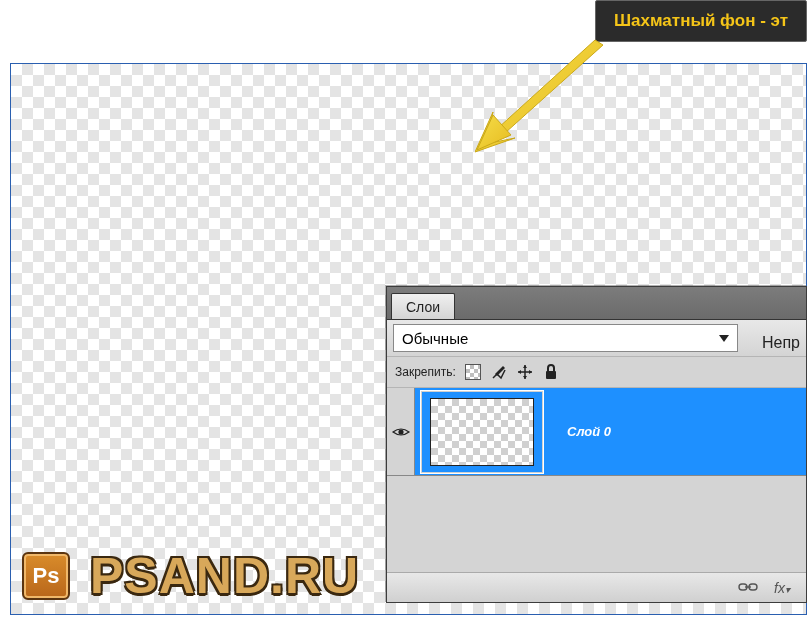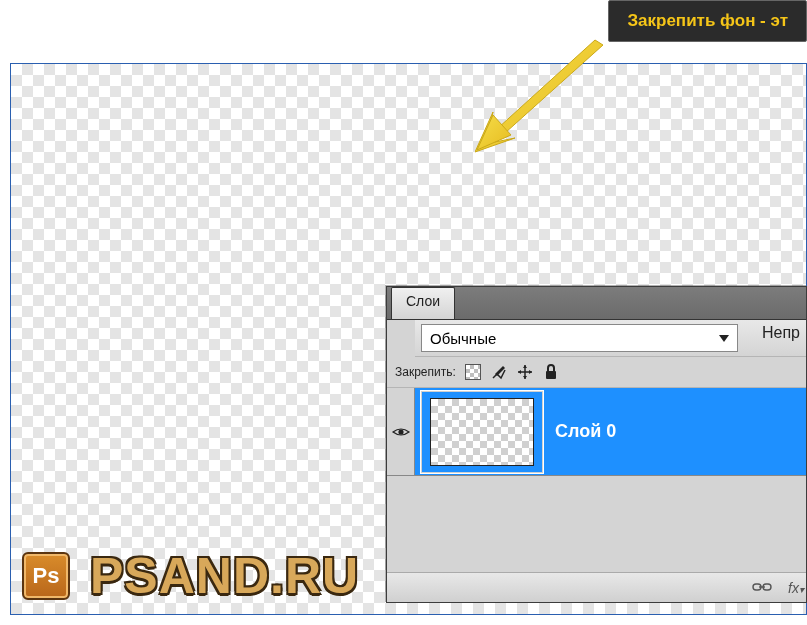--- a/index.html
+++ b/index.html
@@ -49,42 +49,42 @@
   width: 421px;
   background: #6b6b6b;
   border: 1px solid #3c3c3c;
   box-shadow: -1px -1px 0 rgba(0,0,0,.3);
 }
 
 .tab-bar {
   background: linear-gradient(#7c7c7c,#6b6b6b);
   height: 32px;
   display: flex;
+  align-items: flex-end;
   padding-left: 4px;
 }
 .tab {
   background: linear-gradient(#f0f0f0,#d4d4d4);
   border: 1px solid #333;
   border-bottom: none;
   padding: 5px 14px 4px;
   font-size: 14px;
   color: #222;
   border-radius: 2px 2px 0 0;
 }
 
 .panel-body { background: #d4d4d4; border-top: 1px solid #333; }
 
 .blend-row {
   display: flex;
-  align-items: flex-start;
+  align-items: flex-end;
   gap: 24px;
   padding: 4px 6px;
   border-bottom: 1px solid #b5b5b5;
   background: linear-gradient(#e8e8e8,#d4d4d4);
-  margin-left: 28px;
 }
 .blend-select {
   flex: 1;
   background: #fff;
   border: 1px solid #888;
   height: 28px;
   display: flex;
   align-items: center;
   justify-content: space-between;
   padding: 0 8px;
@@ -156,35 +156,36 @@
     linear-gradient(-45deg,#d0d0d0 25%,transparent 25%),
     linear-gradient(45deg,transparent 75%,#d0d0d0 75%),
     linear-gradient(-45deg,transparent 75%,#d0d0d0 75%);
   background-size: 14px 14px;
   background-position: 0 0,0 7px,7px -7px,-7px 0;
   background-color: #fff;
 }
 .layer-name {
   color: #fff;
   font-weight: bold;
-  font-size: 18px;
-  margin-left: 6px;
+  font-size: 13px;
+  margin-left: 18px;
+  font-style: italic;
 }
 
 .panel-fill { height: 96px; background: #d4d4d4; }
 
 .panel-footer {
   height: 30px;
   background: linear-gradient(#e8e8e8,#d0d0d0);
   border-top: 1px solid #aaa;
   display: flex;
   align-items: center;
   justify-content: flex-end;
   gap: 16px;
-  padding: 0 2px;
+  padding: 0 16px;
   font-size: 14px;
   color: #666;
   font-style: italic;
 }
 
 .watermark {
   position: absolute;
   left: 22px;
   bottom: 20px;
   display: flex;
@@ -214,21 +215,21 @@
     -2px 2px 0 #3a2810, 2px 2px 0 #3a2810,
     0 3px 0 #3a2810;
   font-family: "Comic Sans MS", Arial, sans-serif;
 }
 </style>
 </head>
 <body>
 
 <div class="canvas"></div>
 
-<div class="tooltip">Закрепить фон - эт</div>
+<div class="tooltip">Шахматный фон - эт</div>
 
 <svg class="arrow" width="140" height="140">
   <defs>
     <linearGradient id="g1" x1="0" y1="0" x2="1" y2="1">
       <stop offset="0" stop-color="#f6de4a"></stop>
       <stop offset="1" stop-color="#e6bb1f"></stop>
     </linearGradient>
   </defs>
   <polygon points="120,10 12,108 18,82 0,122 40,108 20,112 128,15" fill="url(#g1)" stroke="#caa818" stroke-width="1"></polygon>
   <polygon points="2,120 36,105 18,85" fill="url(#g1)" stroke="#caa818" stroke-width="1"></polygon>

